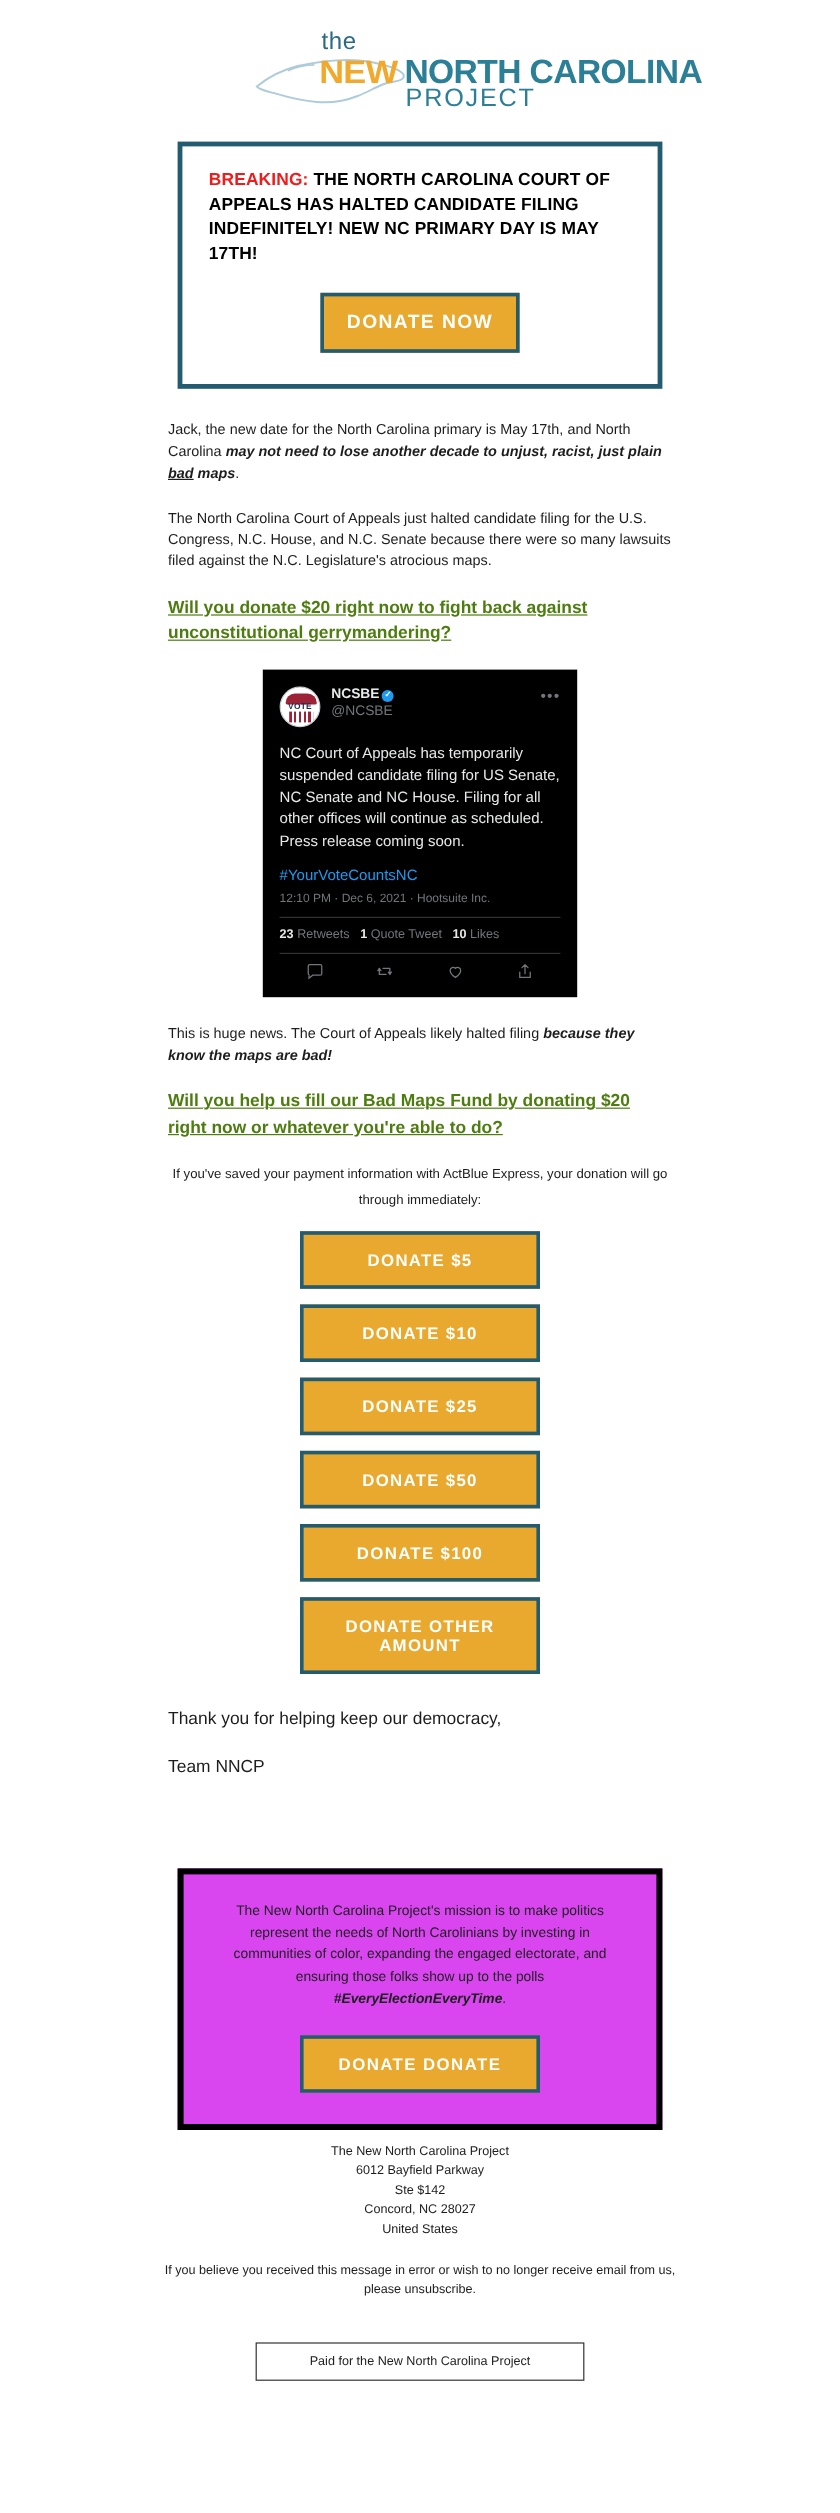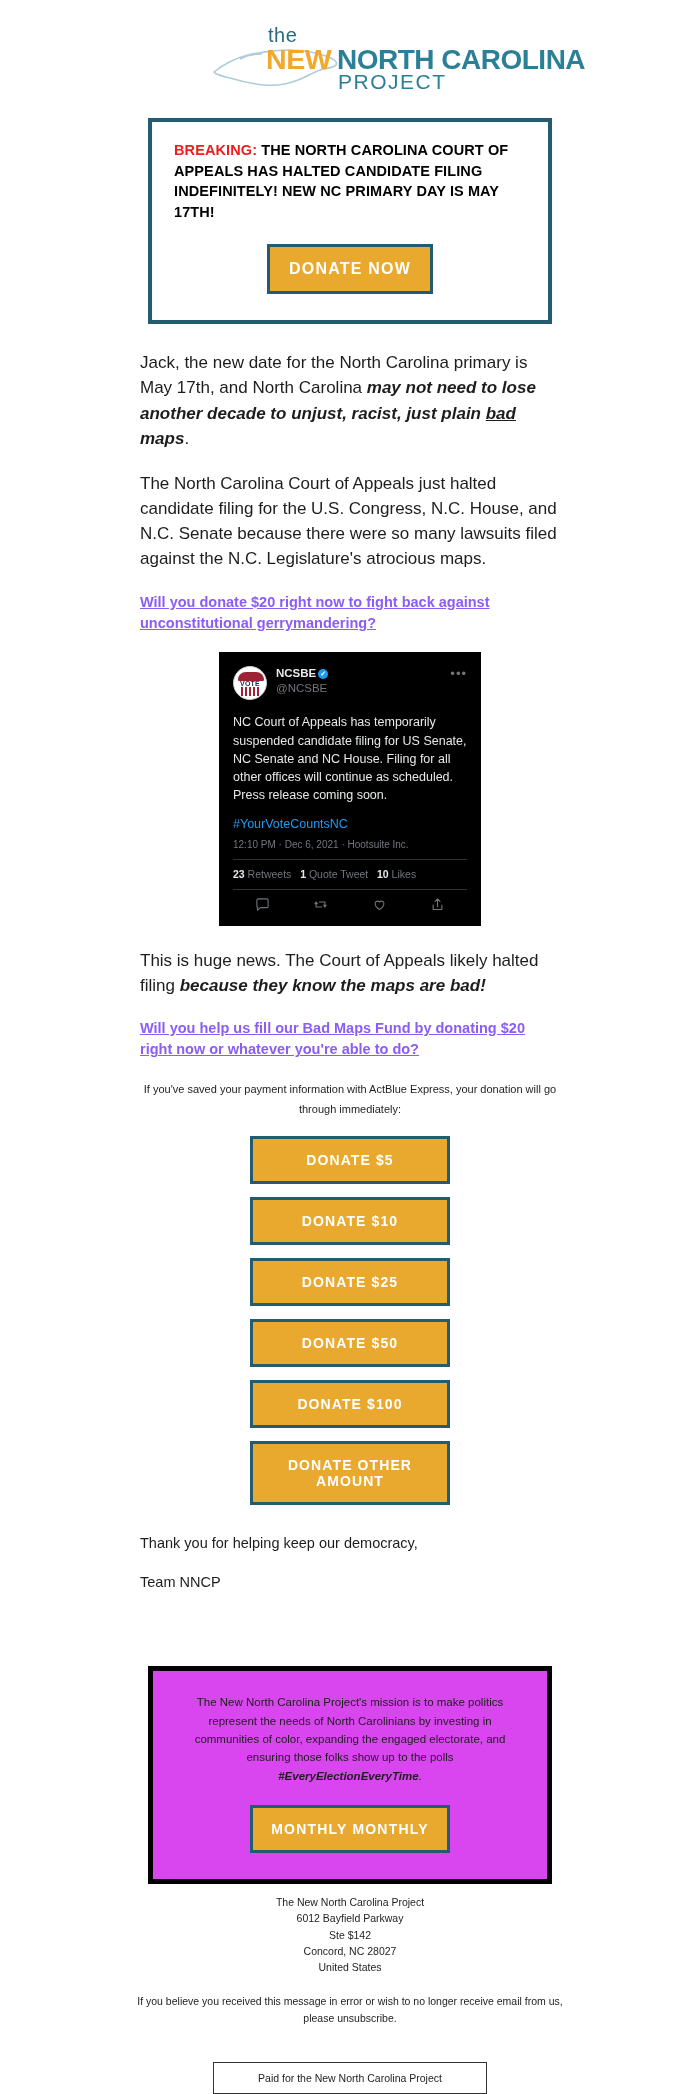--- a/index.html
+++ b/index.html
@@ -105,30 +105,30 @@
     font-family: "Liberation Sans", sans-serif;
   }
 
   
   .body-wrap {
     width: 420px;
     margin: 0 auto;
     padding-top: 26px;
   }
   p.para {
-    font-size: 17px;
+    font-size: 12px;
     line-height: 1.48;
     color: #1d1d1d;
     margin: 0 0 20px 0;
   }
   .bi { font-weight: bold; font-style: italic; }
   .bi u { text-decoration: underline; }
   a.cta-link {
     display: block;
-    color: #8b5cf6;
+    color: #4d7c0f;
     font-size: 14.5px;
     font-weight: bold;
     line-height: 1.48;
     text-decoration: underline;
     margin: 0 0 18px 0;
   }
 
   
   .tweet {
     width: 262px;
@@ -325,21 +325,21 @@
     <a class="btn wide" href="#">DONATE OTHER AMOUNT</a>
   </div>
 
   <div class="signoff">
     <p>Thank you for helping keep our democracy,</p>
     <p class="team">Team NNCP</p>
   </div>
 
   <div class="mission">
     <p><span>The New North Carolina Project's mission is to make politics represent the needs of North Carolinians by investing in communities of color, expanding the engaged electorate, and ensuring those folks show up to the polls </span><span class="tag">#EveryElectionEveryTime</span><span>.</span></p>
-    <a class="btn" href="#">MONTHLY MONTHLY</a>
+    <a class="btn" href="#">DONATE DONATE</a>
   </div>
 
   <div class="footer">
     <div class="addr">
       <div>The New North Carolina Project</div>
       <div>6012 Bayfield Parkway</div>
       <div>Ste $142</div>
       <div>Concord, NC 28027</div>
       <div>United States</div>
     </div>

